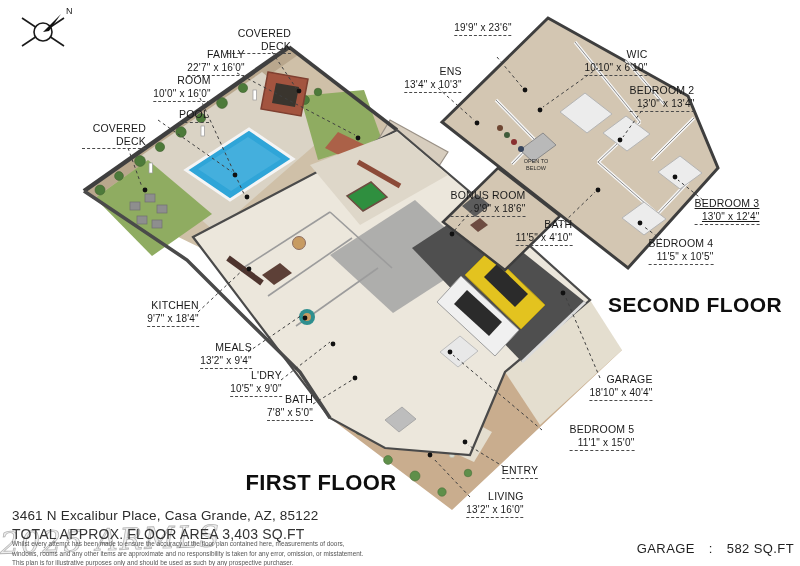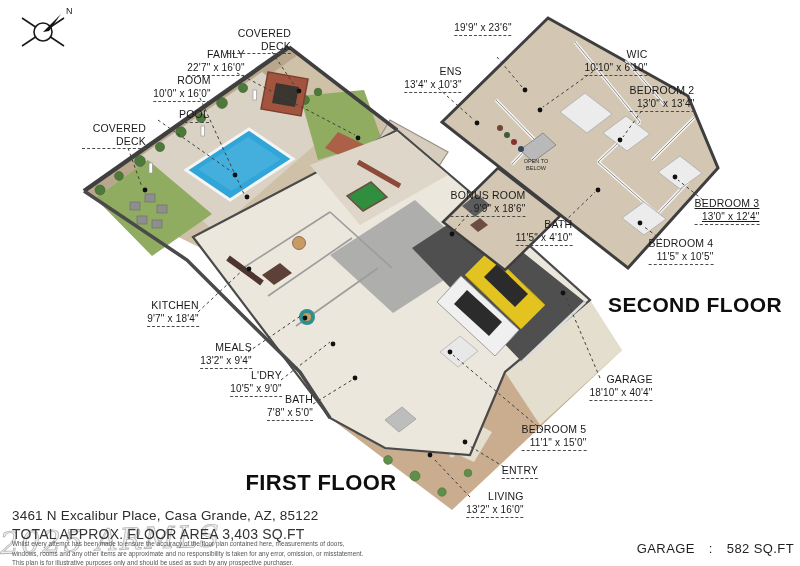--- a/index.html
+++ b/index.html
@@ -285,21 +285,21 @@
     <span class="dm dashu">10'5" x 9'0"</span>
   </div>
   <div class="lbl" style="left:290px;top:393px;">
     <span class="nm">BATH</span>
     <span class="dm dashu">7'8" x 5'0"</span>
   </div>
   <div class="lbl" style="left:621px;top:373px;">
     <span class="nm">GARAGE</span>
     <span class="dm dashu">18'10" x 40'4"</span>
   </div>
-  <div class="lbl" style="left:554px;top:423px;">
+  <div class="lbl" style="left:602px;top:423px;">
     <span class="nm">BEDROOM 5</span>
     <span class="dm dashu">11'1" x 15'0"</span>
   </div>
   <div class="lbl" style="left:520px;top:464px;">
     <span class="nm dashu">ENTRY</span>
   </div>
   <div class="lbl" style="left:495px;top:490px;">
     <span class="nm">LIVING</span>
     <span class="dm dashu">13'2" x 16'0"</span>
   </div>

